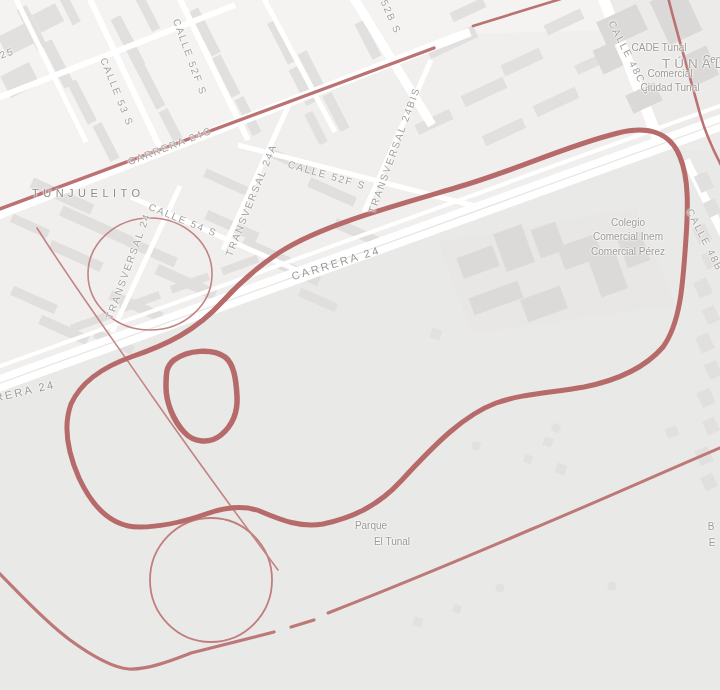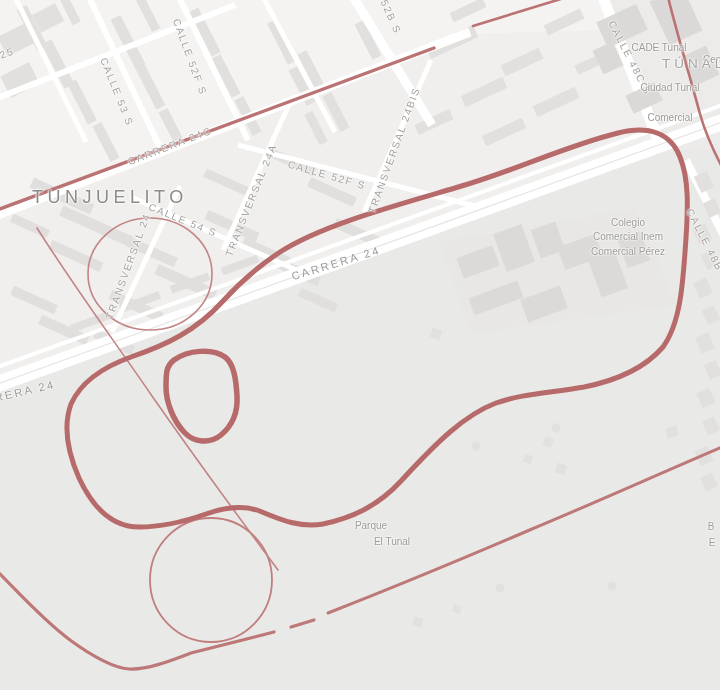--- a/index.html
+++ b/index.html
@@ -12,21 +12,21 @@
   .labels{position:absolute;left:0;top:0;width:720px;height:690px;pointer-events:none;}
   .lbl{
     position:absolute;white-space:nowrap;
     text-shadow:0 0 2px #fff,0 0 2px #fff,0 0 3px #fff;
   }
   .street-label{font-size:10px;letter-spacing:1.8px;color:#a3a19f;
     transform:translate(-50%,-50%) rotate(var(--r,0deg));}
   .street-label.major{font-size:11px;letter-spacing:2.4px;color:#9a9896;}
   .poi-label{font-size:10px;color:#9c9a98;text-align:right;
     transform:translate(-50%,-50%);}
-  .district-label{font-size:18px;letter-spacing:4.5px;color:#8c8b89;font-weight:500;}
+  .district-label{font-size:11px;letter-spacing:4.5px;color:#8c8b89;font-weight:500;}
   .area-label{font-size:13.5px;letter-spacing:4px;color:#a5a2a0;font-weight:500;}
 </style>
 </head>
 <body>
 
 <div class="map-viewport">
 
   <svg width="720" height="690" viewBox="0 0 720 690">
 
     <rect x="0" y="0" width="720" height="690" fill="#f0efed"></rect>
@@ -193,21 +193,21 @@
     <div class="lbl street-label" style="left:183px;top:220px;--r:22deg;">CALLE 54 S</div>
     <div class="lbl street-label" style="left:128px;top:266px;--r:-70deg;">TRANSVERSAL 24</div>
     <div class="lbl street-label" style="left:251px;top:200px;--r:-68deg;">TRANSVERSAL 24A</div>
     <div class="lbl street-label" style="left:394px;top:150px;--r:-70deg;">TRANSVERSAL 24BIS</div>
     <div class="lbl street-label" style="left:630px;top:58px;--r:63deg;">CALLE 48C S</div>
     <div class="lbl street-label" style="left:705px;top:240px;--r:63deg;">CALLE 48B</div>
 
     <div class="lbl poi-label" style="left:659px;top:47px;">CADE Tunal</div>
     <div class="lbl poi-label" style="left:670px;top:59px;margin-left:48px;">Centro</div>
     <div class="lbl area-label" style="left:662px;top:56px;">TÚNAL</div>
-    <div class="lbl poi-label" style="left:670px;top:73px;margin-top:44px;">Comercial</div>
+    <div class="lbl poi-label" style="left:670px;top:73px;">Comercial</div>
     <div class="lbl poi-label" style="left:670px;top:87px;">Ciudad Tunal</div>
     <div class="lbl poi-label" style="left:628px;top:222px;">Colegio</div>
     <div class="lbl poi-label" style="left:628px;top:236px;">Comercial Inem</div>
     <div class="lbl poi-label" style="left:628px;top:251px;">Comercial Pérez</div>
     <div class="lbl poi-label" style="left:371px;top:525px;">Parque</div>
     <div class="lbl poi-label" style="left:392px;top:541px;">El Tunal</div>
     <div class="lbl poi-label" style="left:711px;top:526px;">B</div>
     <div class="lbl poi-label" style="left:712px;top:542px;">E</div>
   </div>
 </div>

